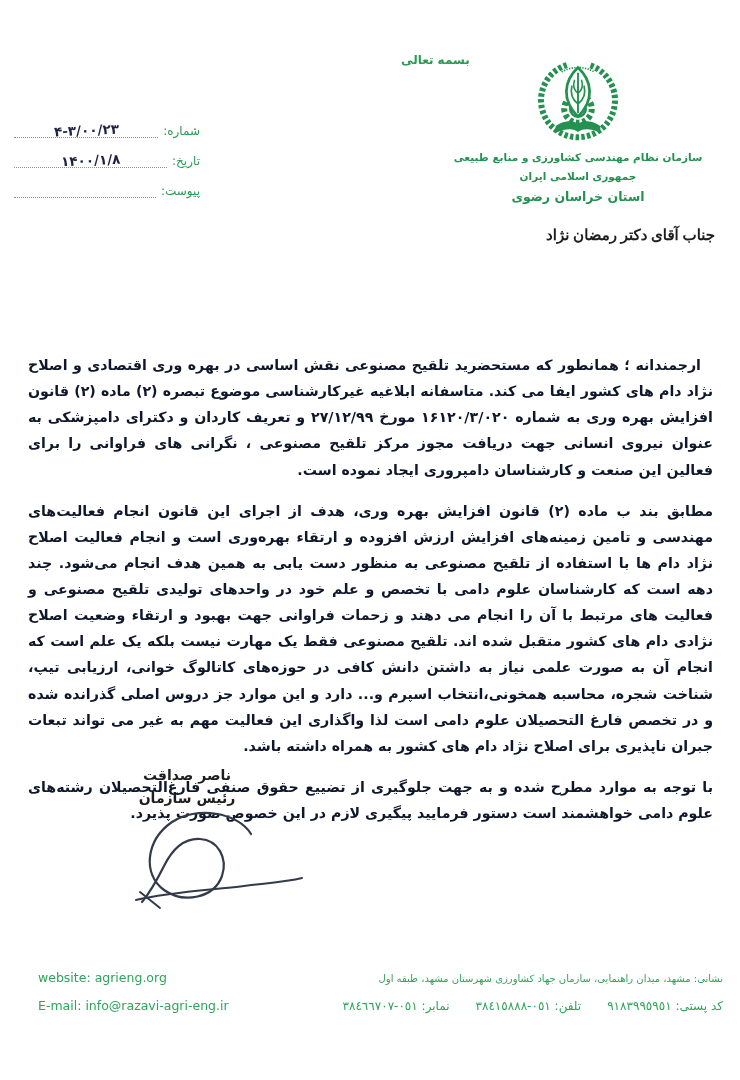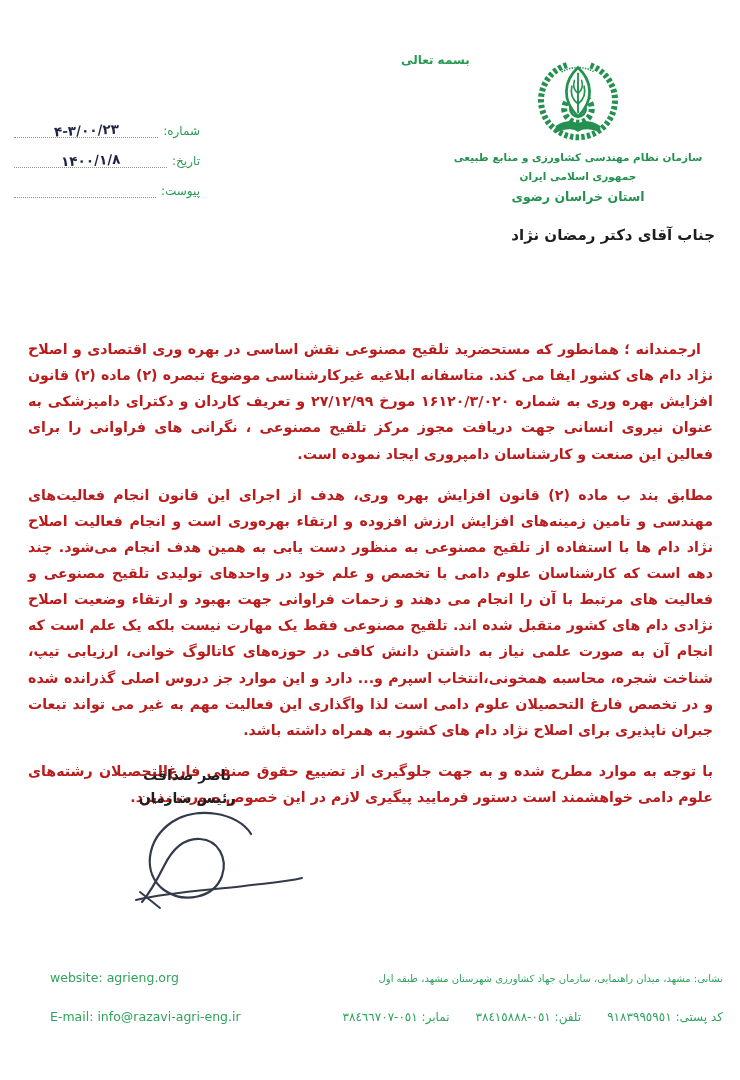--- a/index.html
+++ b/index.html
@@ -35,47 +35,47 @@
   .ref-label { white-space:nowrap; padding-left:5px; }
   .ref-line { flex:1; border-bottom:1.6px dotted #8f8f8f; text-align:center; }
   .ref-value {
     font-size:13.5px; font-weight:bold; color:#1d2340;
     direction:ltr; unicode-bidi:isolate; display:inline-block;
     transform:rotate(-2.5deg) translateY(1px);
   }
 
   
   .recipient { position:absolute; top:226px; right:25px; left:30px; direction:rtl; color:#1e1e1e; }
-  .recip-line1 { font-size:15px; font-weight:bold; }
+  .recip-line1 { font-size:15px; font-weight:bold;font-family:Liberation Serif, serif; }
   .recip-line2 { font-size:15px; font-weight:bold; margin-top:9px; }
   .subject { font-size:14.5px; font-weight:bold; margin-top:24px; }
   .salutation { font-size:13px; font-weight:bold; margin-top:20px; }
 
   
   .letter-body {
-    position:absolute; top:336px; right:27px; left:28px;
+    position:absolute; top:352px; right:27px; left:28px;
     direction:rtl; text-align:justify;
-    font-size:14.2px; font-weight:bold; line-height:1.84; color:#b91c1c;
+    font-size:14.2px; font-weight:bold; line-height:1.84; color:#0f172a;
   }
   .letter-body p + p { margin-top:15px; }
   .p-indent { text-indent:12px; }
 
   
   .sig-block {
     position:absolute; top:767px; left:126px; width:122px;
     text-align:center; direction:rtl; color:#1e1e1e;
   }
   .sig-name { font-size:14px; font-weight:bold; }
   .sig-title { font-size:14px; font-weight:bold; margin-top:7px; }
   .sig-scribble { position:absolute; top:806px; left:126px; }
 
   
-  .footer { position:absolute; top:970px; left:50px; right:17px; color:#2fa35c; }
+  .footer { position:absolute; top:970px; left:38px; right:17px; color:#2fa35c; }
   .f-row { display:flex; justify-content:space-between; align-items:baseline; }
-  .f-row + .f-row { margin-top:24px; }
+  .f-row + .f-row { margin-top:13px; }
   .f-en { direction:ltr; font-size:12.5px; white-space:nowrap; }
   .f-addr { direction:rtl; font-size:10px; white-space:nowrap; }
   .f-fa { direction:rtl; font-size:12px; display:flex; gap:26px; }
   .pair { white-space:nowrap; }
   .num { direction:ltr; unicode-bidi:isolate;text-align:right; }
 </style>
 </head>
 <body>
 
 <div class="page">

